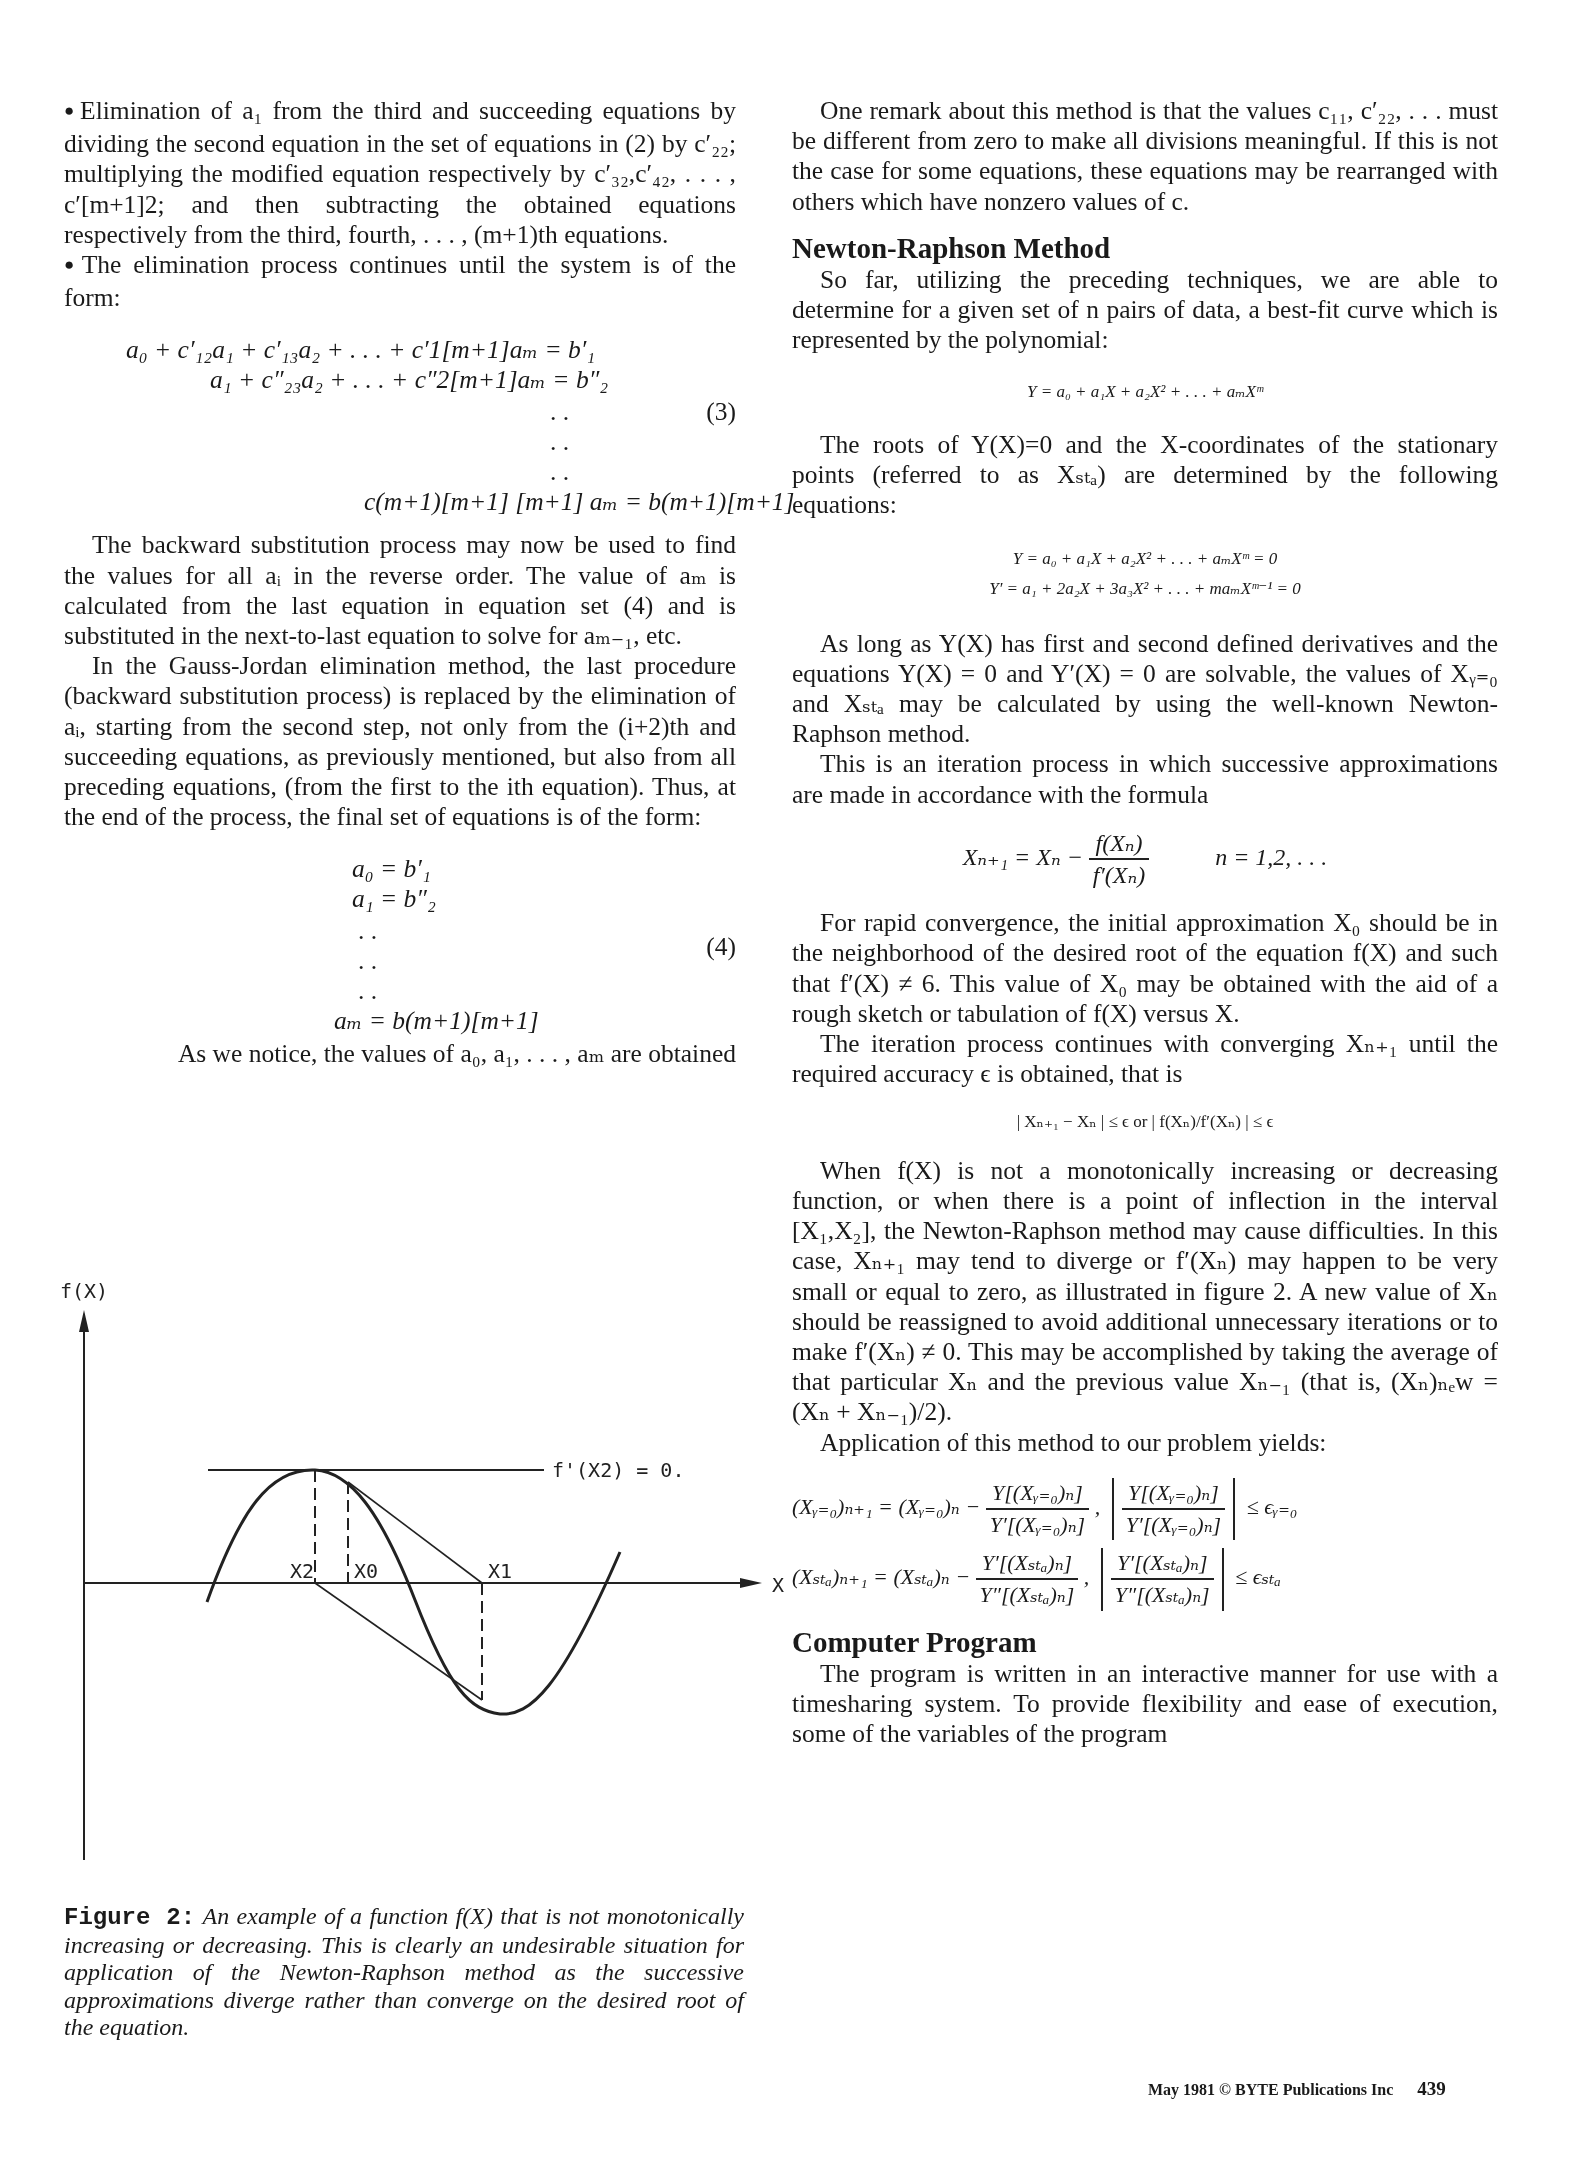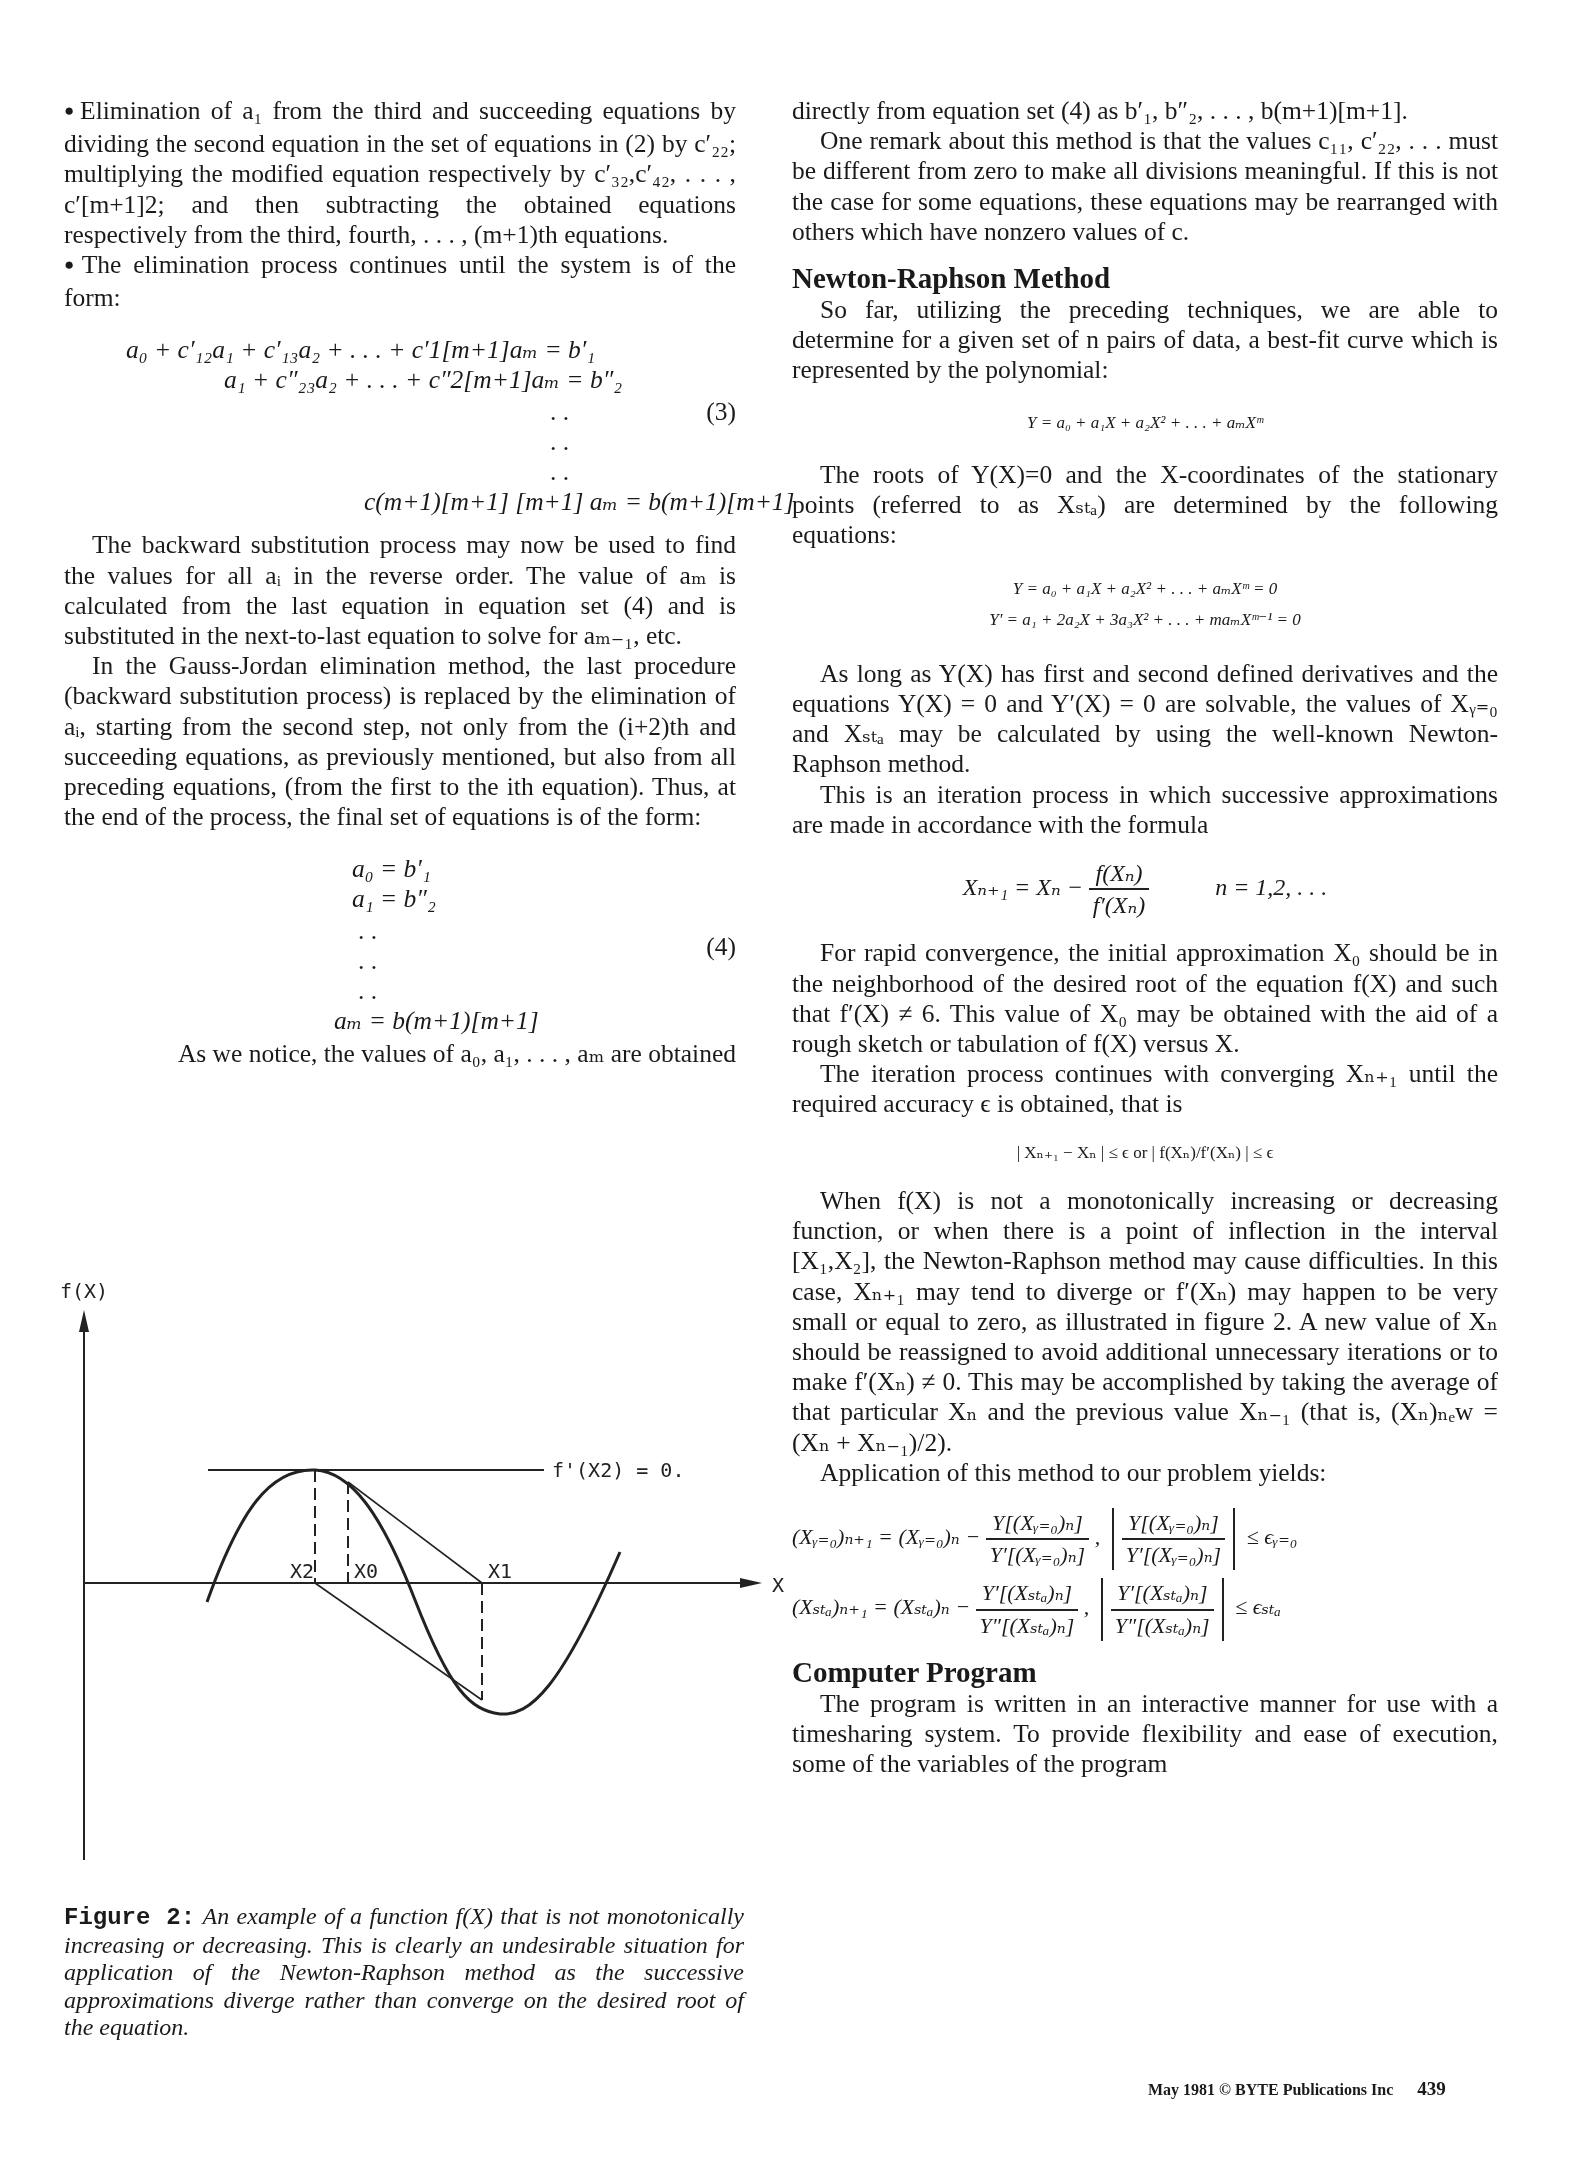--- a/index.html
+++ b/index.html
@@ -31,21 +31,21 @@
 </style>
 </head>
 <body>
 
 <div class="col col-left">
   <p class="bullet">Elimination of a₁ from the third and succeeding equations by dividing the second equation in the set of equations in (2) by c′₂₂; multiplying the modified equation respectively by c′₃₂,c′₄₂, . . . , c′[m+1]2; and then subtracting the obtained equations respectively from the third, fourth, . . . , (m+1)th equations.</p>
   <p class="bullet">The elimination process continues until the system is of the form:</p>
 
   <div class="eqblock" style="margin-top:22px; height:185px;">
     <div class="m" style="position:absolute; left:62px; top:0; white-space:nowrap;">a₀ + c′₁₂a₁ + c′₁₃a₂ + . . . + c′1[m+1]aₘ = b′₁</div>
-    <div class="m" style="position:absolute; left:160px; top:30px; white-space:nowrap;">a₁ + c″₂₃a₂ + . . . + c″2[m+1]aₘ = b″₂</div>
+    <div class="m" style="position:absolute; left:146px; top:30px; white-space:nowrap;">a₁ + c″₂₃a₂ + . . . + c″2[m+1]aₘ = b″₂</div>
     <div style="position:absolute; left:486px; top:62px; line-height:30px;">
       <div>.          .</div>
         <div>.          .</div>
         <div>.          .</div>
     </div>
     <div class="eqnum" style="top:62px;">(3)</div>
     <div class="m" style="position:absolute; left:300px; top:152px; white-space:nowrap;">c(m+1)[m+1] [m+1] aₘ = b(m+1)[m+1]</div>
   </div>
 
   <p class="indent" style="margin-top:10px;">The backward substitution process may now be used to find the values for all aᵢ in the reverse order. The value of aₘ is calculated from the last equation in equation set (4) and is substituted in the next-to-last equation to solve for aₘ₋₁, etc.</p>
@@ -95,21 +95,20 @@
     <text class="figlabel" x="438" y="308">X1</text>
   </svg>
 </div>
 
 <div class="caption">
   <b>Figure 2:</b>
   <span class="ci">An example of a function f(X) that is not monotonically increasing or decreasing. This is clearly an undesirable situation for application of the Newton-Raphson method as the successive approximations diverge rather than converge on the desired root of the equation.</span>
 </div>
 
 <div class="col col-right">
-  <p>directly from equation set (4) as b′₁, b″₂, . . . , b(m+1)[m+1].</p>
   <p class="indent">One remark about this method is that the values c₁₁, c′₂₂, . . . must be different from zero to make all divisions meaningful. If this is not the case for some equations, these equations may be rearranged with others which have nonzero values of c.</p>
 
   <div class="heading">Newton-Raphson Method</div>
   <p class="indent">So far, utilizing the preceding techniques, we are able to determine for a given set of n pairs of data, a best-fit curve which is represented by the polynomial:</p>
   <div class="eq" style="margin:22px 0 22px;">Y = a₀ + a₁X + a₂X² + . . . + aₘXᵐ</div>
   <p class="indent">The roots of Y(X)=0 and the X-coordinates of the stationary points (referred to as Xₛₜₐ) are determined by the following equations:</p>
   <div style="margin:24px 0 24px;">
     <div class="eq">Y = a₀ + a₁X + a₂X² + . . . + aₘXᵐ = 0</div>
     <div class="eq">Y′ = a₁ + 2a₂X + 3a₃X² + . . . + maₘXᵐ⁻¹ = 0</div>
   </div>

